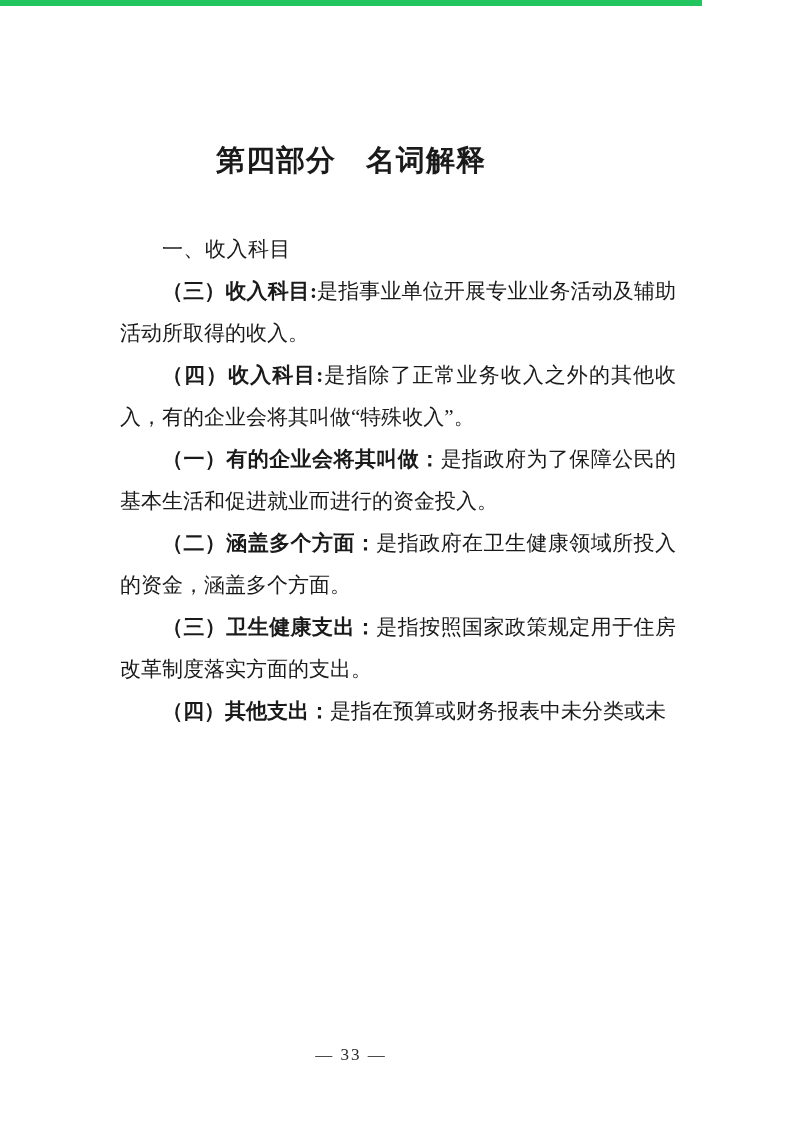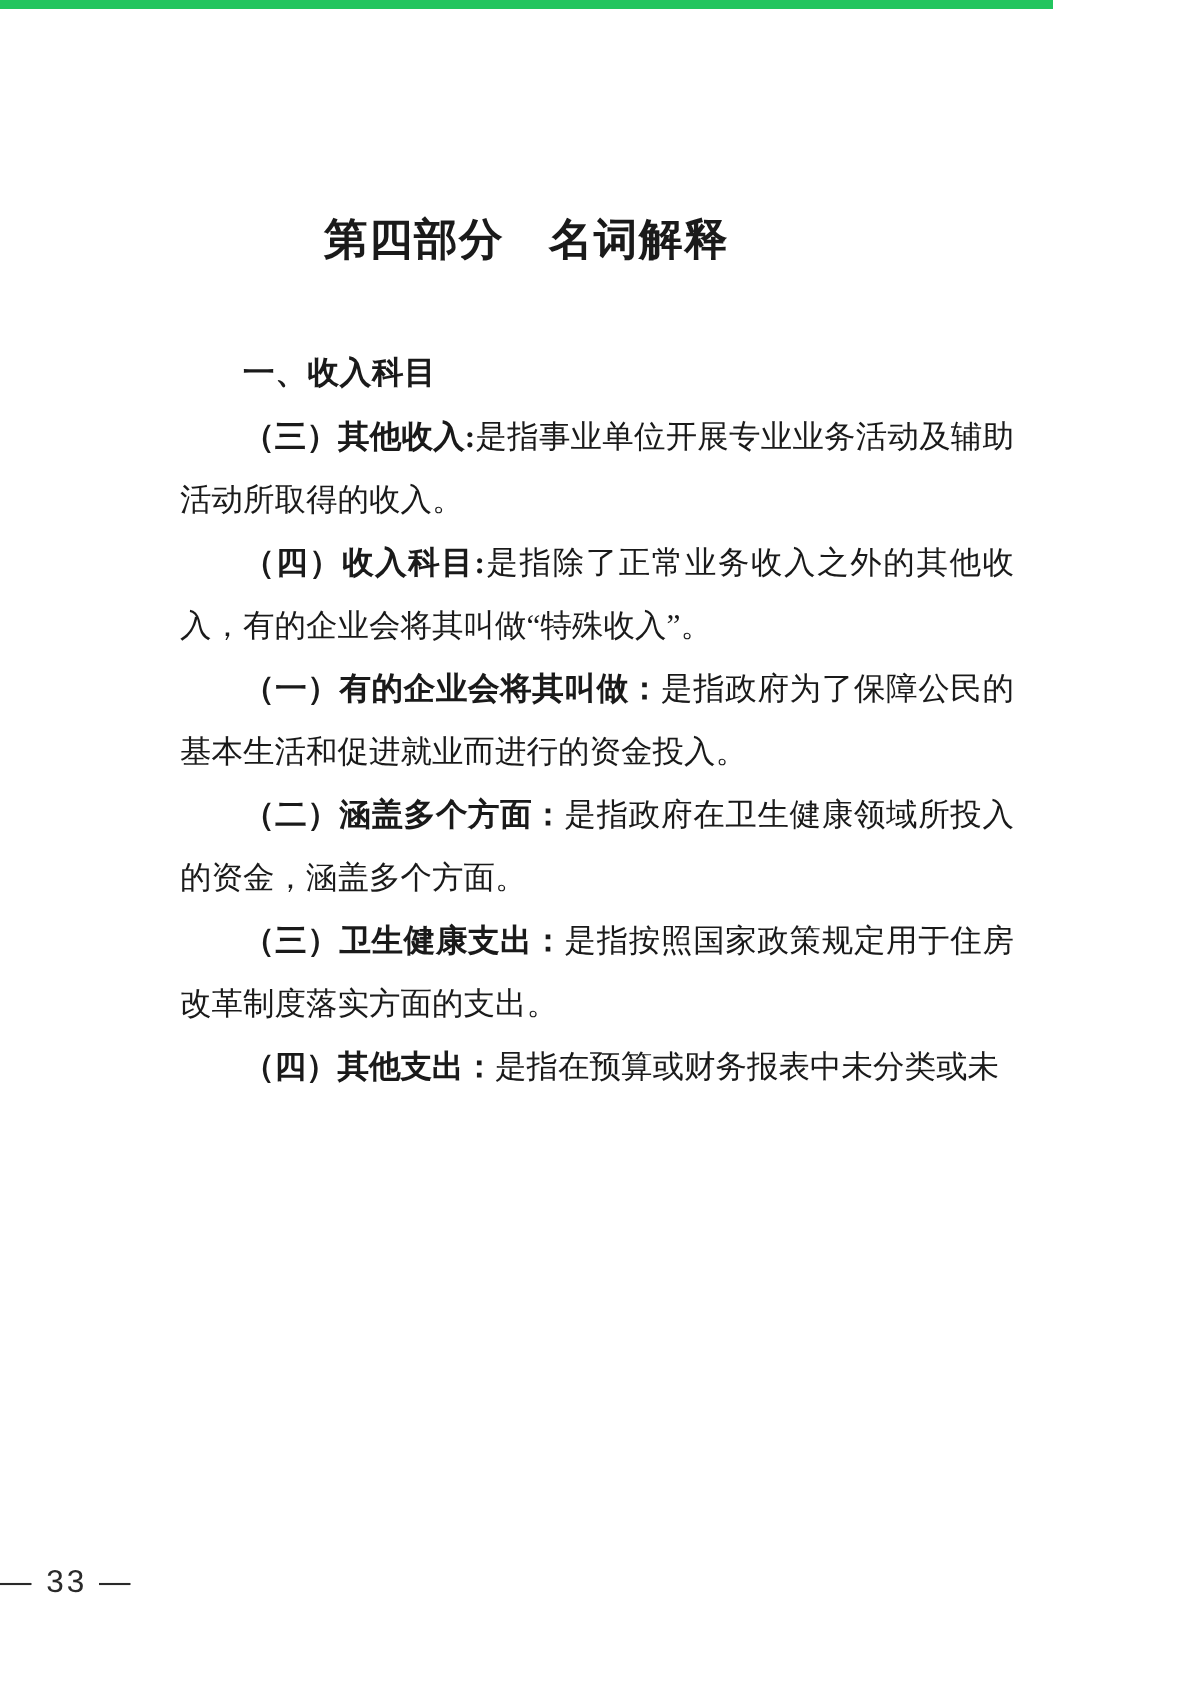--- a/index.html
+++ b/index.html
@@ -39,57 +39,57 @@
     line-height: 42px;
     text-align: justify;
     word-break: break-all;
   }
   .doc-body p {
     margin: 0;
     padding: 0;
     text-indent: 2em;
   }
   .heading {
-    font-weight: bold;
+    font-weight: normal;
     font-family: "Liberation Sans", "DejaVu Sans", sans-serif;
     letter-spacing: 0.5px;
   }
   .term {
     font-weight: bold;
   }
   .def {
     font-weight: normal;
   }
   .page-footer {
     position: absolute;
     top: 1037px;
     left: 0;
     right: 0;
-    text-align: left;
-    font-size: 21px;
+    text-align: center;
+    font-size: 17px;
     line-height: 24px;
     letter-spacing: 2px;
     color: #2a2a2a;
-    font-family: Liberation Sans, sans-serif;
+    font-family: Liberation Serif, serif;
   }
 </style>
 </head>
 <body>
 
 <div class="page" style="--page-bg: #ffffff; --text-color: #1a1a1a;">
 
   <h1 class="doc-title">第四部分　名词解释</h1>
 
   <div class="doc-body">
 
     <p class="heading">一、收入科目</p>
 
 
 
-    <p class="para"><span class="term">（三）其他收入:</span><span class="def">是指事业单位开展专业业务活动及辅助活动所取得的收入。</span></p>
+    <p class="para"><span class="term">（三）收入科目:</span><span class="def">是指事业单位开展专业业务活动及辅助活动所取得的收入。</span></p>
 
     <p class="para"><span class="term">（四）收入科目:</span><span class="def">是指除了正常业务收入之外的其他收入，有的企业会将其叫做“特殊收入”。</span></p>
 
 
     <p class="para"><span class="term">（一）有的企业会将其叫做：</span><span class="def">是指政府为了保障公民的基本生活和促进就业而进行的资金投入。</span></p>
 
     <p class="para"><span class="term">（二）涵盖多个方面：</span><span class="def">是指政府在卫生健康领域所投入的资金，涵盖多个方面。</span></p>
 
     <p class="para"><span class="term">（三）卫生健康支出：</span><span class="def">是指按照国家政策规定用于住房改革制度落实方面的支出。</span></p>
 

